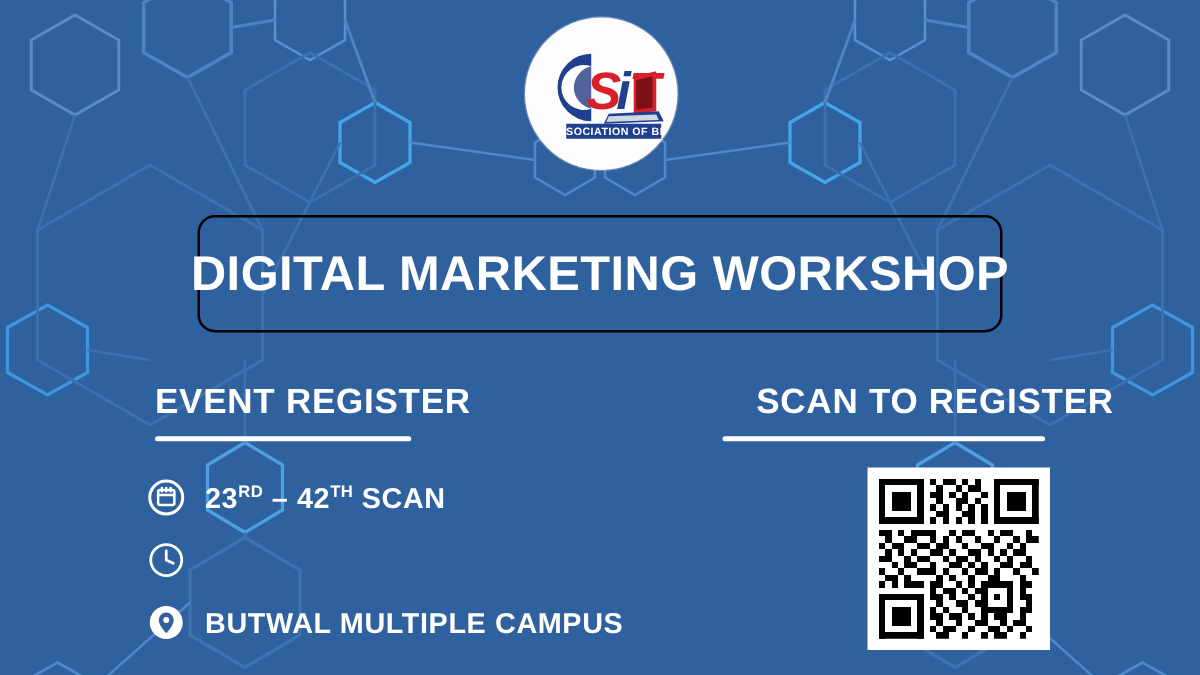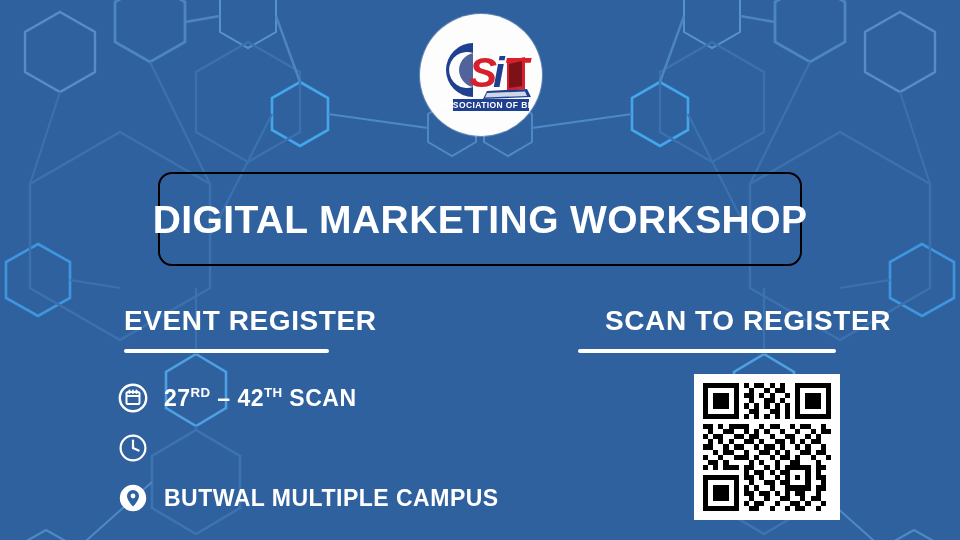--- a/index.html
+++ b/index.html
@@ -219,21 +219,21 @@
 
     <div class="detail-row">
       <svg class="detail-icon" viewBox="0 0 30 30">
         <circle cx="15" cy="15" r="13.2" fill="none" stroke="#ffffff" stroke-width="2.4"></circle>
         <rect x="8.5" y="9" width="13" height="12" rx="1.6" fill="none" stroke="#ffffff" stroke-width="2"></rect>
         <line x1="8.5" y1="13" x2="21.5" y2="13" stroke="#ffffff" stroke-width="2"></line>
         <line x1="11.5" y1="7.4" x2="11.5" y2="10" stroke="#ffffff" stroke-width="2" stroke-linecap="round"></line>
         <line x1="15" y1="7.4" x2="15" y2="10" stroke="#ffffff" stroke-width="2" stroke-linecap="round"></line>
         <line x1="18.5" y1="7.4" x2="18.5" y2="10" stroke="#ffffff" stroke-width="2" stroke-linecap="round"></line>
       </svg>
-      <span class="detail-text"><span>27</span><sup>RD</sup><span> – 42</span><sup>TH</sup><span> SCAN</span></span>
+      <span class="detail-text"><span>23</span><sup>RD</sup><span> – 42</span><sup>TH</sup><span> SCAN</span></span>
     </div>
 
     <div class="detail-row">
       <svg class="detail-icon" viewBox="0 0 30 30">
         <circle cx="15" cy="15" r="12.4" fill="none" stroke="#ffffff" stroke-width="2.2"></circle>
         <line x1="15" y1="15" x2="15" y2="7.6" stroke="#ffffff" stroke-width="2.2" stroke-linecap="round"></line>
         <line x1="15" y1="15" x2="20.6" y2="17.6" stroke="#ffffff" stroke-width="2.2" stroke-linecap="round"></line>
       </svg>
     </div>
 

